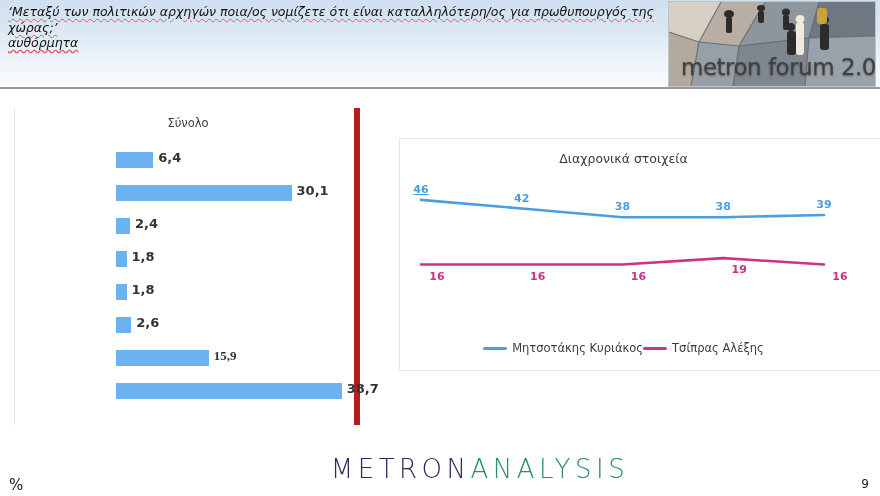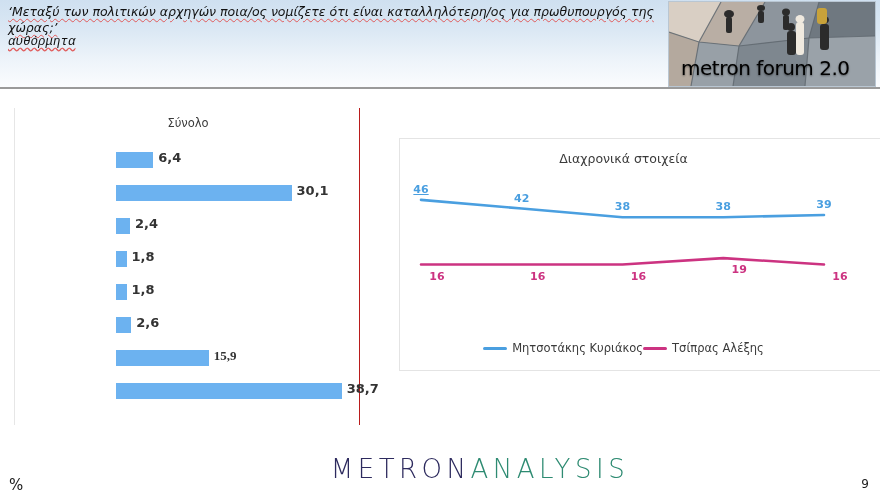--- a/index.html
+++ b/index.html
@@ -54,52 +54,51 @@
   }
   .hdr-note {
     font-size: 12.5px;
     font-style: italic;
     color: #111111;
     line-height: 15px;
     text-decoration: underline;
     text-decoration-style: wavy;
     text-decoration-color: #e05a5a;
     text-underline-offset: 2px;
-    font-family: Liberation Mono, monospace;
   }
 
   
   .forum-logo {
     position: absolute;
     right: 4px; top: 1px;
     width: 208px; height: 86px;
     overflow: hidden;
     border: 1px solid #b9c6d2;
     box-sizing: border-box;
     background: #8e9aa3;
   }
   .forum-logo svg { display: block; }
   .forum-logo .fl-text {
     position: absolute;
     left: 12px; bottom: 6px;
-    font-size: 20px;
-    color: #000000;
+    font-size: 23px;
+    color: #404040;
     letter-spacing: -0.5px;
     text-shadow: 0 1px 2px rgba(0,0,0,0.45);
     font-family: "DejaVu Sans", "Liberation Sans", sans-serif;
     white-space: nowrap;
   }
 
   
   .bar-panel {
     position: absolute;
     left: 14px; top: 108px;
     width: 346px; height: 317px;
     border-left: 1px solid #e6e6e6;
-    border-right: 1px solid #b91c1c;
+    border-right: 6px solid #b91c1c;
     box-sizing: border-box;
   }
   .bar-title {
     position: absolute;
     left: 0; top: 8px;
     width: 346px;
     text-align: center;
     font-size: 11.5px;
     color: #3b3b3b;
   }

